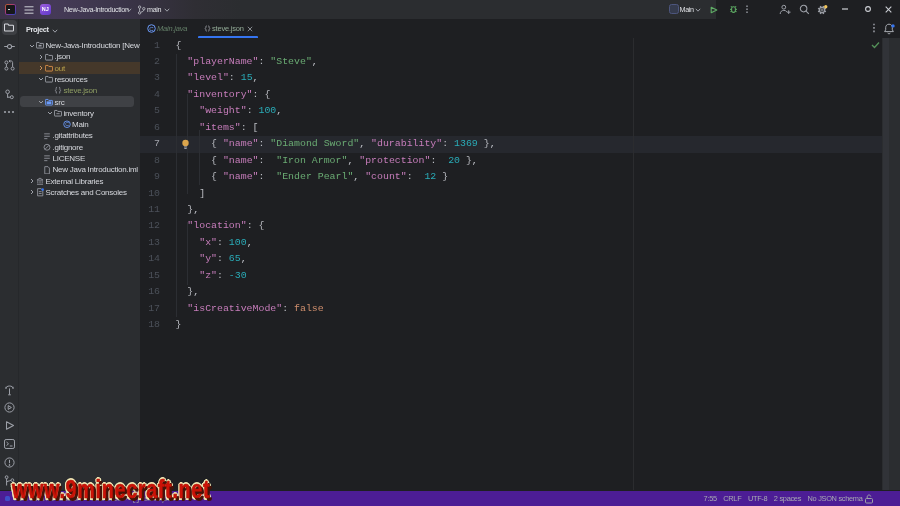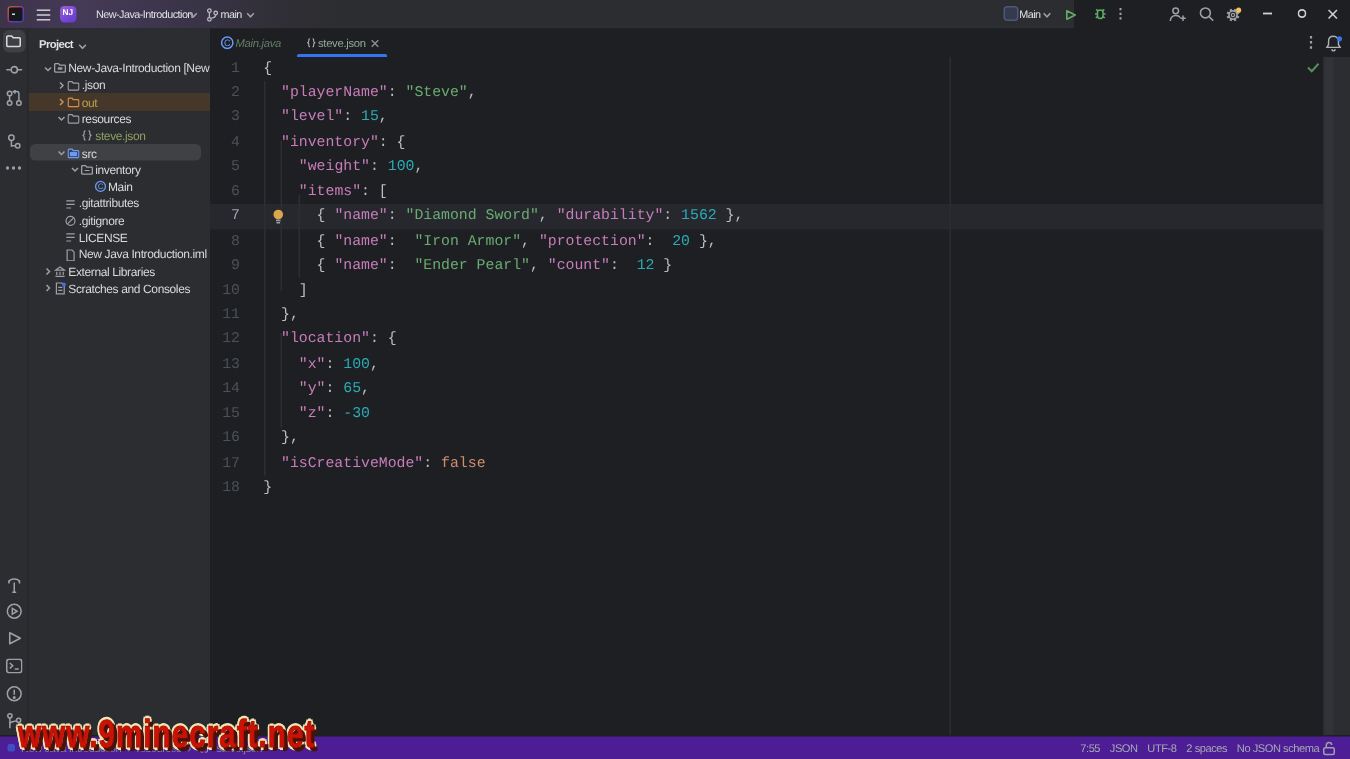--- a/index.html
+++ b/index.html
@@ -432,21 +432,21 @@
 15
 16
 17
 18</pre>
     <pre class="abs" id="code">{
   <span class="k">"playerName"</span>: <span class="s">"Steve"</span>,
   <span class="k">"level"</span>: <span class="n">15</span>,
   <span class="k">"inventory"</span>: {
     <span class="k">"weight"</span>: <span class="n">100</span>,
     <span class="k">"items"</span>: [
-      { <span class="k">"name"</span>: <span class="s">"Diamond Sword"</span>, <span class="k">"durability"</span>: <span class="n">1562</span> },
+      { <span class="k">"name"</span>: <span class="s">"Diamond Sword"</span>, <span class="k">"durability"</span>: <span class="n">1369</span> },
       { <span class="k">"name"</span>:  <span class="s">"Iron Armor"</span>, <span class="k">"protection"</span>:  <span class="n">20</span> },
       { <span class="k">"name"</span>:  <span class="s">"Ender Pearl"</span>, <span class="k">"count"</span>:  <span class="n">12</span> }
     ]
   },
   <span class="k">"location"</span>: {
     <span class="k">"x"</span>: <span class="n">100</span>,
     <span class="k">"y"</span>: <span class="n">65</span>,
     <span class="k">"z"</span>: <span class="n">-30</span>
   },
   <span class="k">"isCreativeMode"</span>: <span class="w">false</span>
@@ -455,23 +455,23 @@
   <div class="abs" id="statusbar">
     <div style="display:flex;align-items:center;margin-left:5px;gap:4px;color:#83868d;">
       <div style="width:5px;height:5px;border-radius:1.5px;background:#3574f0;opacity:0.55;"></div>
       <span>New Java Introduction</span>
         <span style="font-size:8px;">›</span>
       <span>resources</span>
         <span style="font-size:8px;">›</span>
       <span style="font-family:'Liberation Mono',monospace;font-size:8px;color:#9da0a8;">{}</span>
       <span>steve.json</span>
     </div>
-    <div style="margin-left:auto;display:flex;align-items:center;gap:6.5px;padding-right:9px;">
+    <div style="margin-left:auto;display:flex;align-items:center;gap:6.5px;padding-right:26px;">
       <span>7:55</span>
-        <span>JSON</span>
+        <span>CRLF</span>
         <span>UTF-8</span>
         <span>2 spaces</span>
         <span>No JSON schema</span>
       <svg width="10" height="10" viewBox="0 0 10 10" style="margin-left:-5px;">
         <g fill="none" stroke="#9da0a8" stroke-width="1">
             <rect x="1.5" y="4.5" width="7" height="4.5" rx="1"></rect>
             <path d="M3.2,4.5 L3.2,3 C3.2,1.8 4,1 5,1 C6,1 6.8,1.8 6.8,2.6"></path>
           </g>
       </svg>
     </div>

